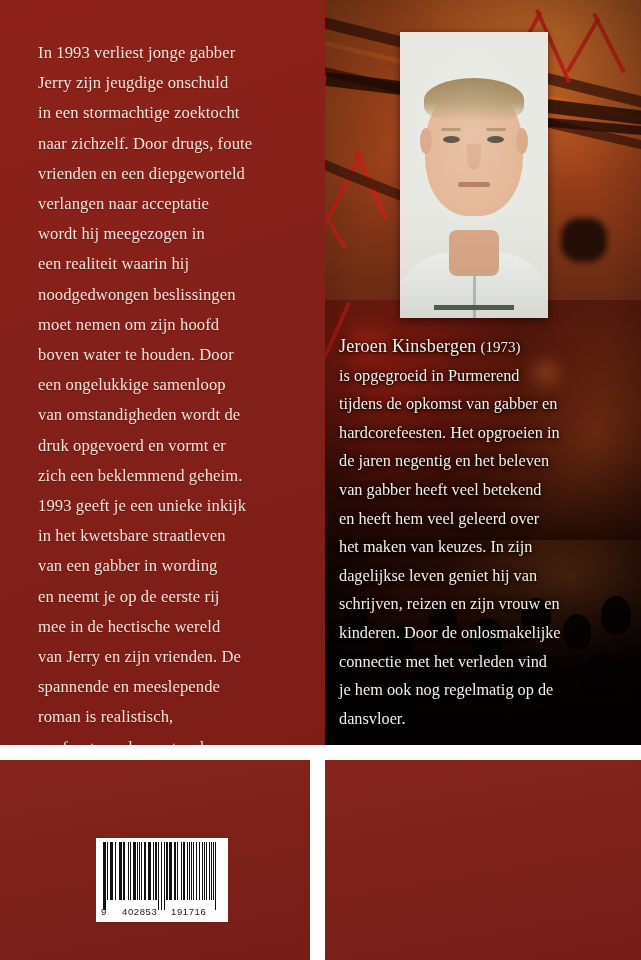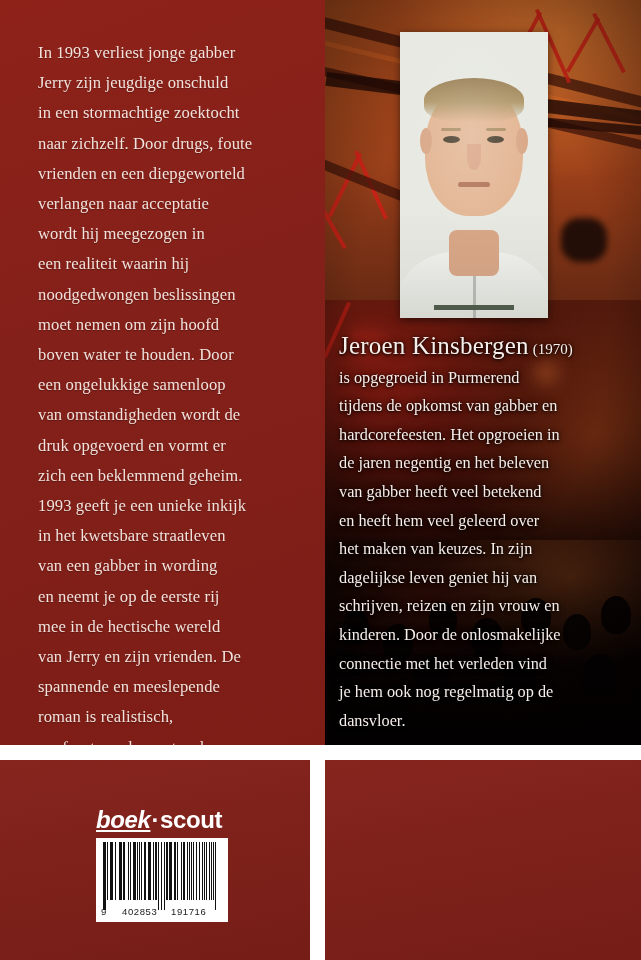--- a/index.html
+++ b/index.html
@@ -130,21 +130,21 @@
   }
 
   
   #author-text{
     position:absolute;left:14px;top:332px;width:290px;
     color:#f6eeea;
     font-size:16.3px;
     line-height:28.6px;
     text-shadow:0 1px 3px rgba(0,0,0,.95),0 0 6px rgba(0,0,0,.8);
   }
-  #author-name{font-size:25px;letter-spacing:.2px;}
+  #author-name{font-size:18px;letter-spacing:.2px;}
   #author-year{font-size:15px;}
   #author-bio{white-space:pre-line;}
 
   
   #logo-block{position:absolute;left:96px;top:806px;width:132px;}
   #logo-word{
     color:#ffffff;font-family:"Liberation Sans",sans-serif;
     font-weight:bold;font-size:24px;letter-spacing:-.4px;
     line-height:28px;white-space:nowrap;
   }
@@ -257,45 +257,40 @@
       <div class="brow" id="ph-brow-r"></div>
       <div class="eye" id="ph-eye-l"></div>
       <div class="eye" id="ph-eye-r"></div>
       <div id="ph-nose"></div>
       <div id="ph-mouth"></div>
       <div id="ph-shadow"></div>
       <div id="photo-bar"></div>
     </div>
 
     <div id="author-text">
-      <span id="author-name">Jeroen Kinsbergen</span><span>&nbsp;</span><span id="author-year">(1970)</span>
+      <span id="author-name">Jeroen Kinsbergen</span><span>&nbsp;</span><span id="author-year">(1973)</span>
       <div id="author-bio">is opgegroeid in Purmerend
 tijdens de opkomst van gabber en
 hardcorefeesten. Het opgroeien in
 de jaren negentig en het beleven
 van gabber heeft veel betekend
 en heeft hem veel geleerd over
 het maken van keuzes. In zijn
 dagelijkse leven geniet hij van
 schrijven, reizen en zijn vrouw en
 kinderen. Door de onlosmakelijke
 connectie met het verleden vind
 je hem ook nog regelmatig op de
 dansvloer.</div>
     </div>
   </div>
 
   <div class="panel" id="logo-panel">
   </div>
 
-  <div id="logo-block">
-    <div id="logo-word">
-      <span id="logo-boek">boek</span><span id="logo-dot">·</span><span id="logo-scout">scout</span>
-    </div>
-  </div>
 
   <div id="barcode">
     <div id="bars">
         <i class="tall" style="left: 0px; width: 3px;"></i>
         <i style="left: 4px; width: 1px;"></i>
         <i style="left: 7px; width: 3px;"></i>
         <i style="left: 12px; width: 1px;"></i>
         <i style="left: 16px; width: 3px;"></i>
         <i style="left: 20px; width: 2px;"></i>
         <i style="left: 25px; width: 1px;"></i>

